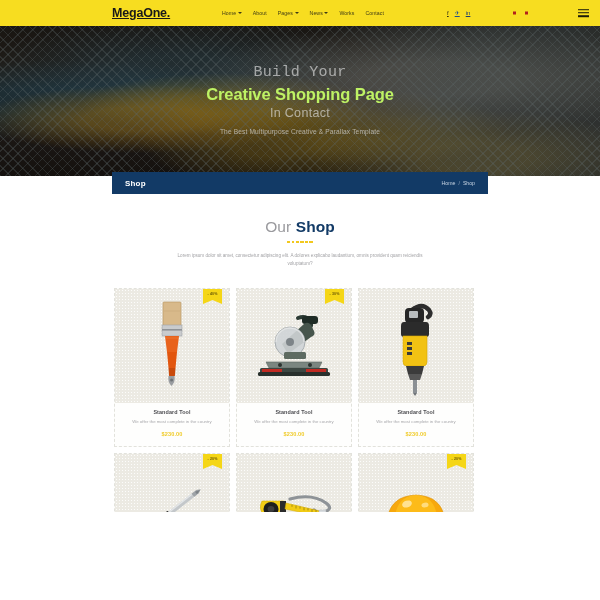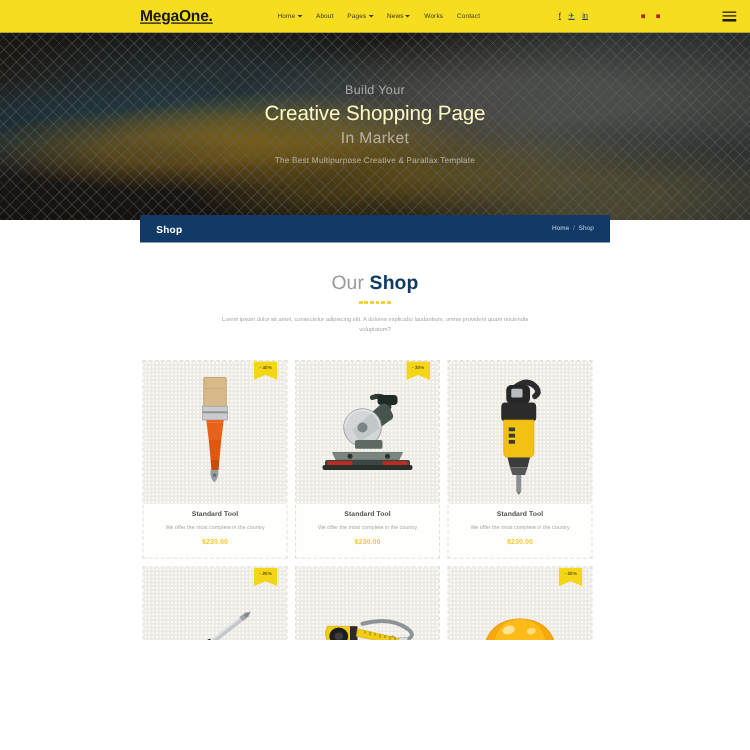--- a/index.html
+++ b/index.html
@@ -147,30 +147,31 @@
     position: absolute;
     inset: 0;
     display: flex;
     flex-direction: column;
     align-items: center;
     justify-content: center;
     z-index: 5;
     padding-bottom: 4px;
   }
   .hero-l1 {
-    font-size: 10px;
+    font-size: 15px;
     color: rgba(232,232,232,0.62);
     font-weight: 400;
     letter-spacing: 0.3px;
     line-height: 1.35;
+    font-family: Liberation Mono, monospace;
   }
   .hero-l2 {
     font-size: 16.5px;
-    color: #fef9c3;
-    font-weight: normal;
+    color: #bef264;
+    font-weight: bold;
     letter-spacing: -0.1px;
     line-height: 1.3;
     margin-top: 1px;
   }
   .hero-l3 {
     font-size: 12.5px;
     color: rgba(232,232,232,0.62);
     font-weight: 400;
     letter-spacing: 0.3px;
     line-height: 1.35;
@@ -369,21 +370,21 @@
       <span></span>
       <span></span>
     </div>
   </div>
 
   <div class="hero">
     <div class="hero-photo"></div>
     <div class="hero-text">
       <div class="hero-l1">Build Your</div>
       <div class="hero-l2">Creative Shopping Page</div>
-      <div class="hero-l3">In Market</div>
+      <div class="hero-l3">In Contact</div>
       <div class="hero-sub">The Best Multipurpose Creative &amp; Parallax Template</div>
     </div>
   </div>
 
   <div class="crumbwrap">
     <div class="crumbbar">
       <div class="crumb-title">Shop</div>
       <div class="crumb-path">
         <a href="#">Home</a>
         <span class="crumb-sep">/</span>

